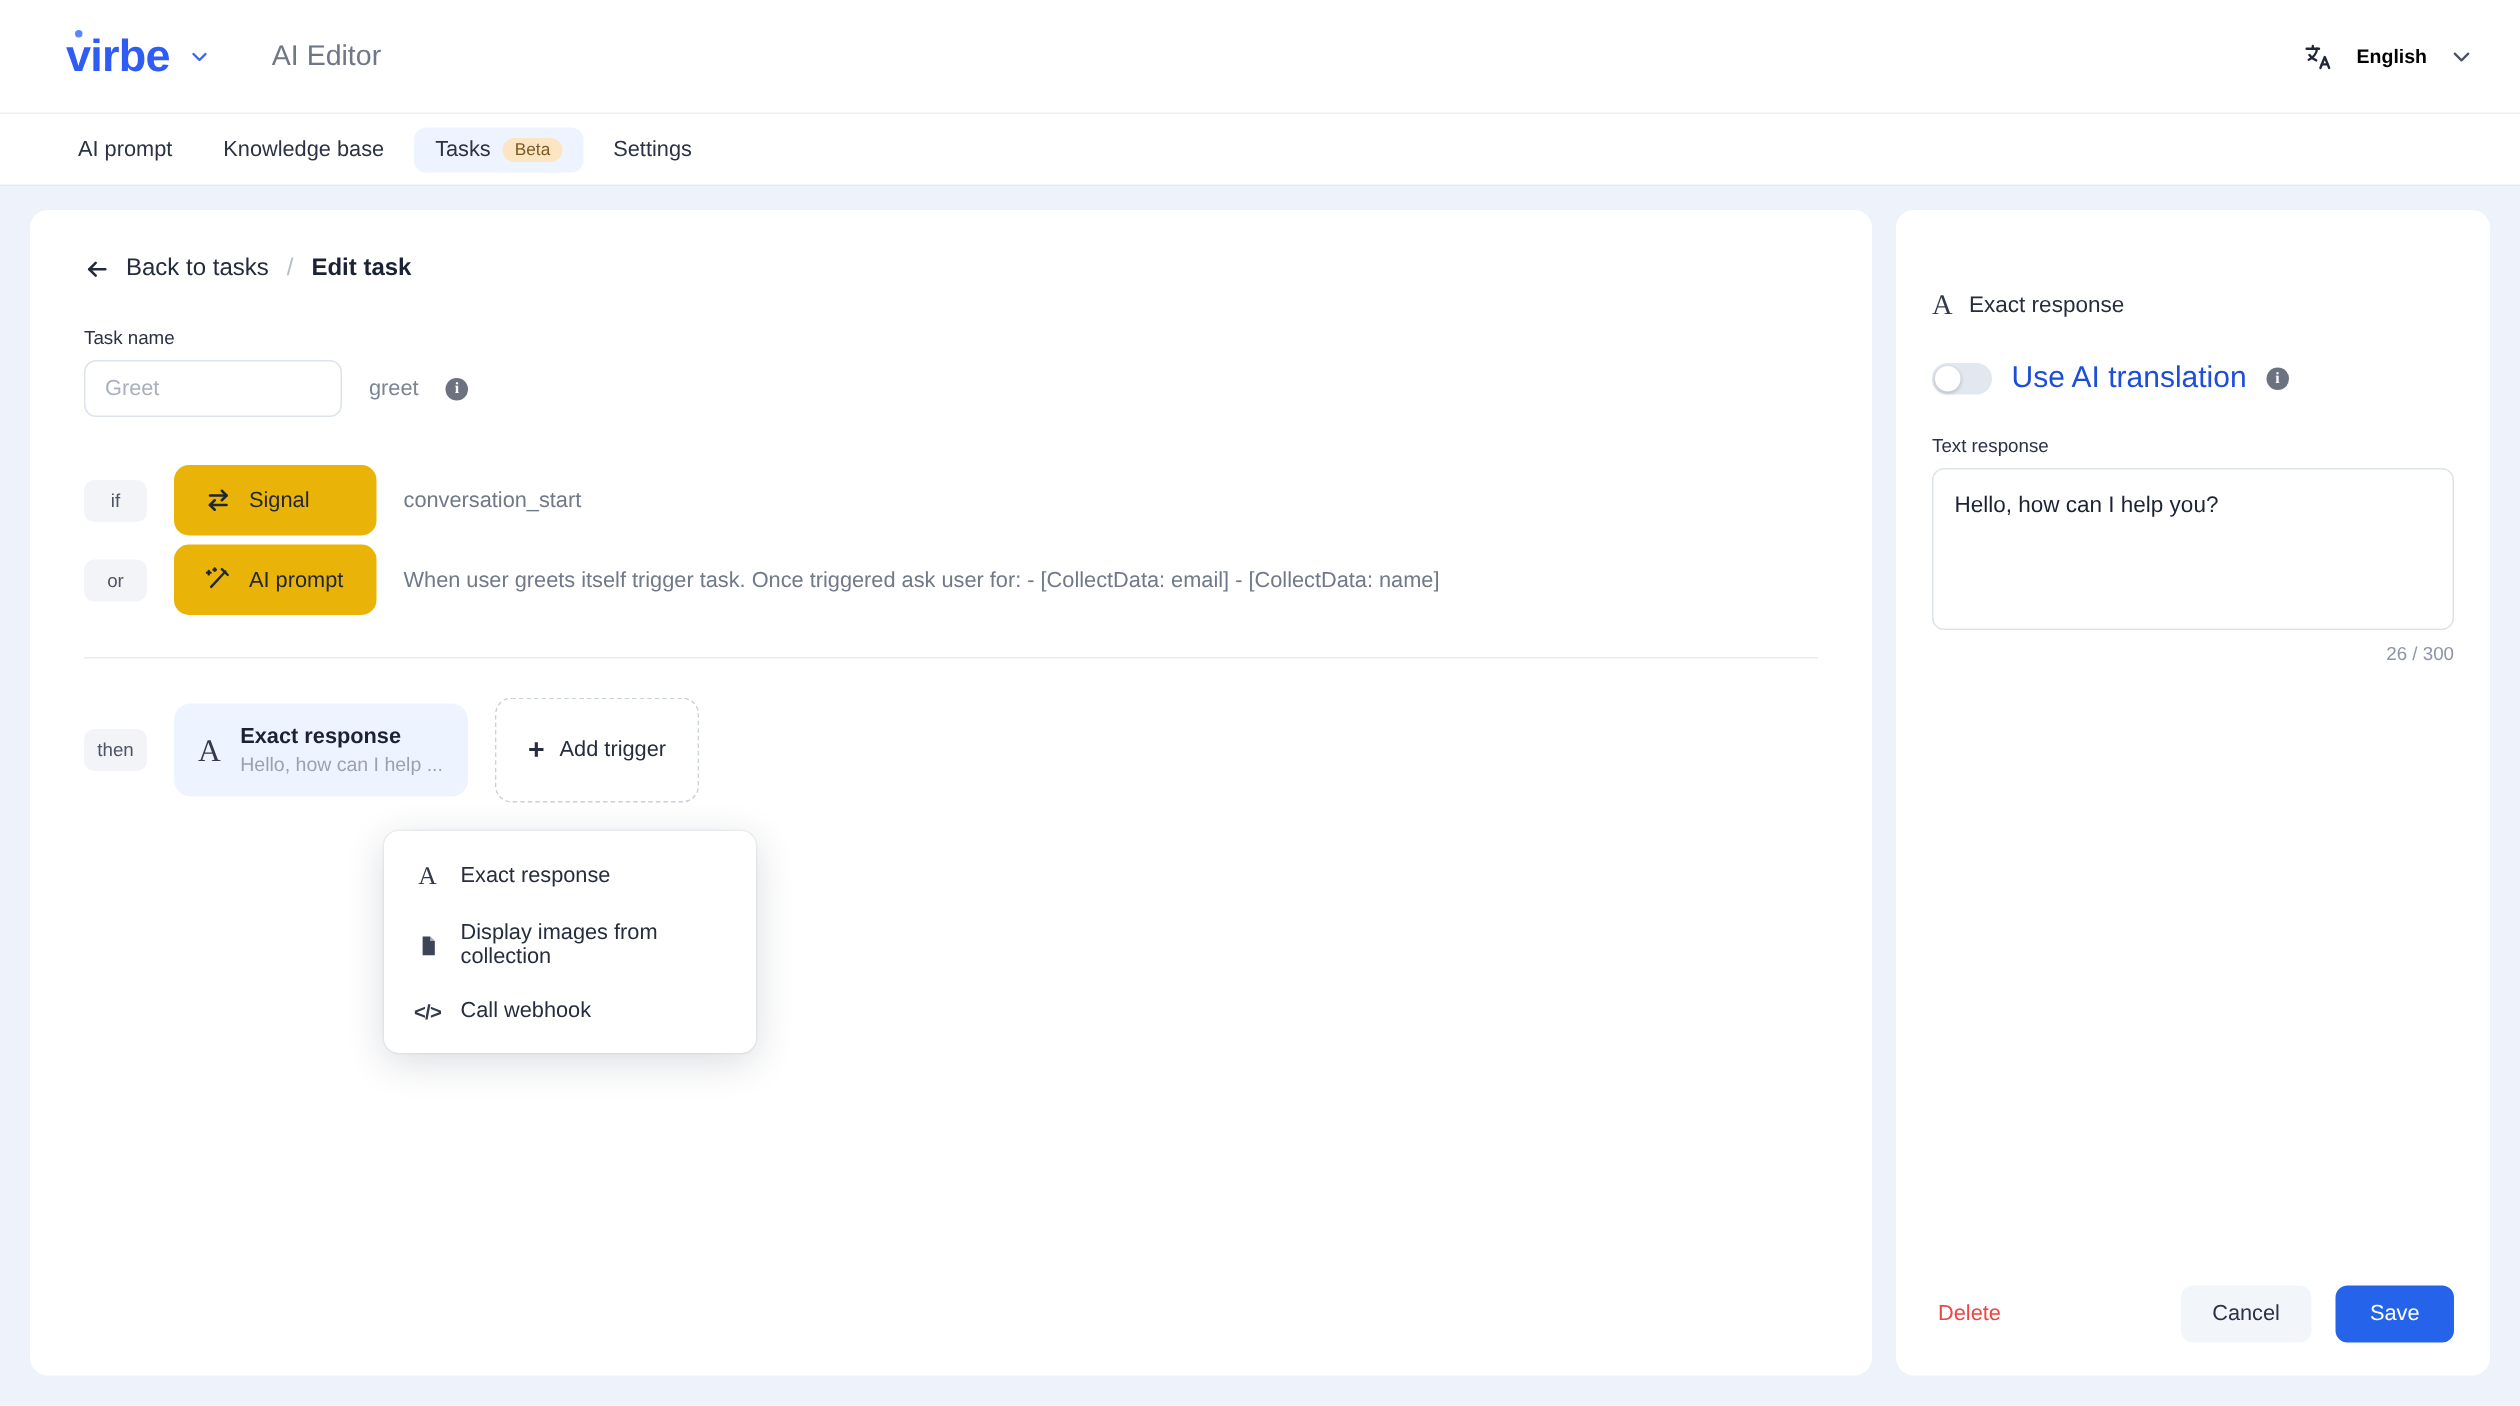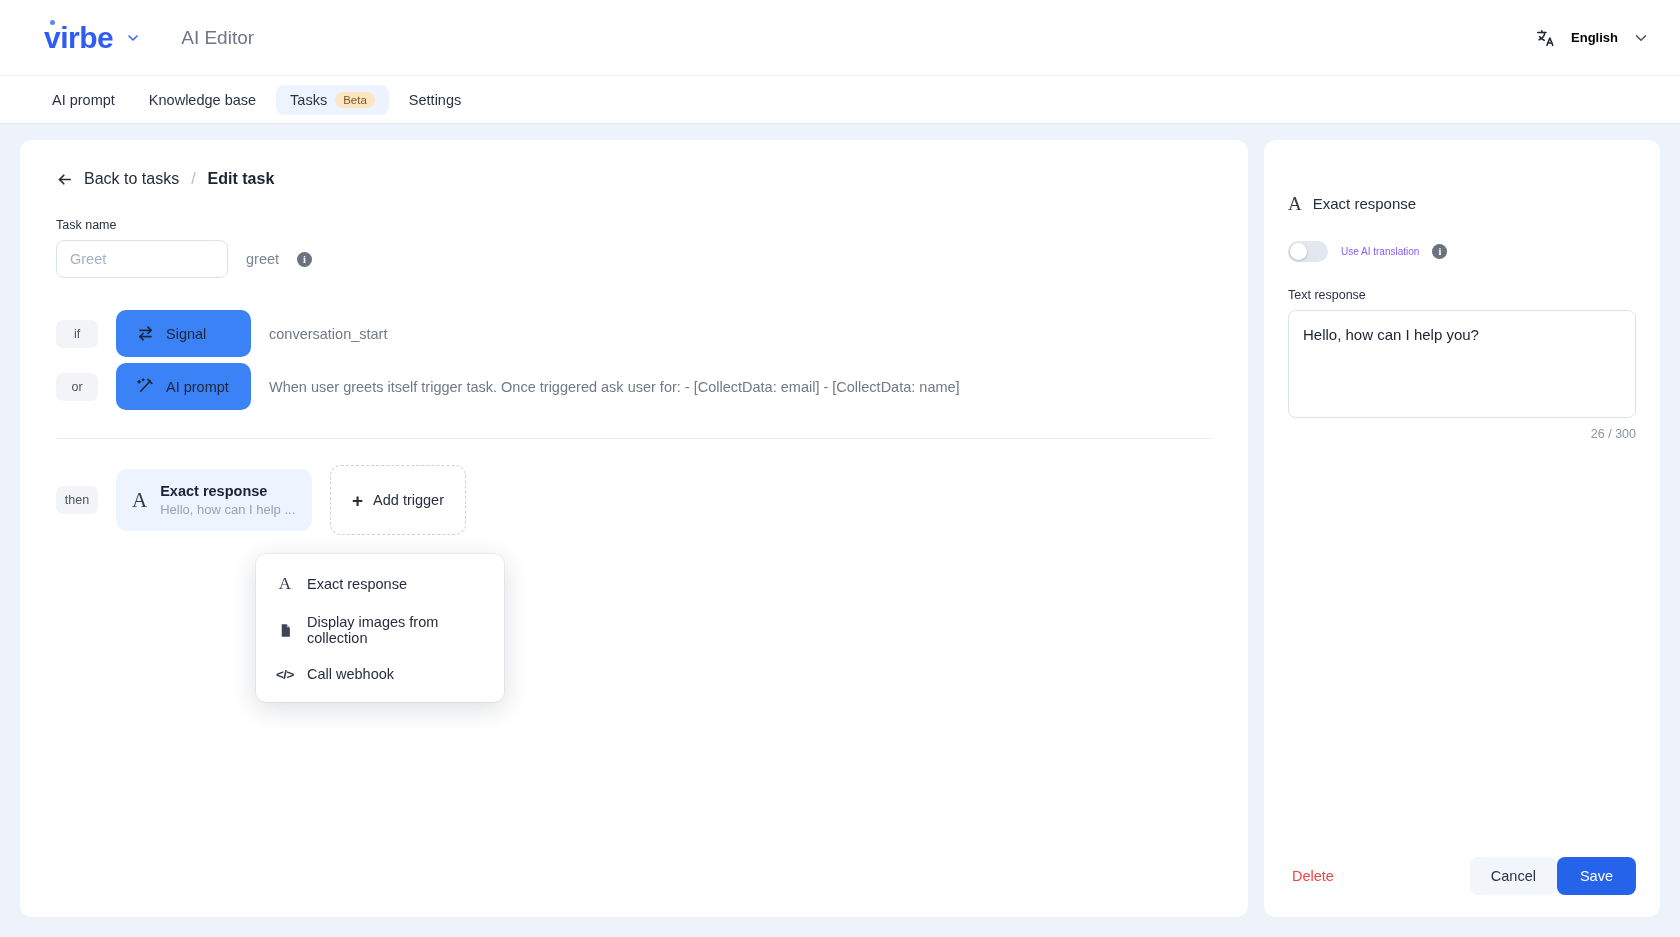--- a/index.html
+++ b/index.html
@@ -94,21 +94,21 @@
   
   .cond-wrap { margin-top: 32px; display: flex; flex-direction: column; gap: 6px; }
   .cond-row { display: flex; align-items: center; gap: 18px; }
   .kw {
     width: 42px; height: 28px; border-radius: 7px; background: #f2f4f8;
     display: flex; align-items: center; justify-content: center;
     font-size: 12.5px; color: #4c5465;
   }
   .chip {
     display: flex; align-items: center; gap: 11px;
-    background: #3b82f6; border-radius: 10px; padding: 14px 20px;
+    background: #eab308; border-radius: 10px; padding: 14px 20px;
     min-width: 135px; cursor: pointer;
   }
   .chip svg { width: 19px; height: 19px; color: #1f2636; flex: none; }
   .chip span { font-size: 14.5px; color: #1f2636; }
   .cond-val { font-size: 14.5px; color: #707988; white-space: nowrap; }
 
   .divider { height: 1px; background: #e9edf3; margin: 28px 0 0 0; }
 
   
   .then-row { display: flex; align-items: center; gap: 18px; margin-top: 26px; }
@@ -154,36 +154,36 @@
 
   .toggle-row { display: flex; align-items: center; gap: 13px; margin-top: 28px; }
   .toggle {
     width: 40px; height: 21px; border-radius: 11px; background: #e2e7f0;
     position: relative; cursor: pointer; flex: none;
   }
   .toggle .knob {
     position: absolute; width: 17px; height: 17px; border-radius: 50%;
     background: #fff; top: 2px; left: 2px; box-shadow: 0 1px 3px rgba(0,0,0,0.22);
   }
-  .toggle-label { font-size: 10px; color: #8b5cf6; }
+  .toggle-label { font-size: 20px; color: #1d4ed8; }
 
   .tr-label { font-size: 12.5px; color: #2b3245; margin: 26px 0 8px 0; }
   .textarea {
     width: 100%; height: 108px; border: 1px solid #dde3ec; border-radius: 8px;
     padding: 13px 14px; font-size: 15px; font-family: inherit; color: #1b2233;
     resize: none; outline: none; line-height: 1.4;
   }
   .counter { align-self: flex-end; font-size: 12.5px; color: #8d95a4; margin-top: 9px; }
 
   .panel-foot { margin-top: auto; display: flex; align-items: center; }
   .btn-delete {
     background: none; border: none; font-family: inherit; font-size: 14.5px;
     color: #ef4444; cursor: pointer; padding: 8px 4px;
   }
-  .foot-right { margin-left: auto; display: flex; gap: 0; align-items: center; }
+  .foot-right { margin-left: auto; display: flex; gap: 16px; align-items: center; }
   .btn-cancel {
     background: #f2f5fa; border: none; font-family: inherit; font-size: 14.5px;
     color: #2b3245; border-radius: 8px; padding: 11px 21px; cursor: pointer;
   }
   .btn-save {
     background: #2563eb; border: none; font-family: inherit; font-size: 14.5px;
     color: #fff; border-radius: 8px; padding: 11px 23px; cursor: pointer;
   }
 </style>
 </head>

